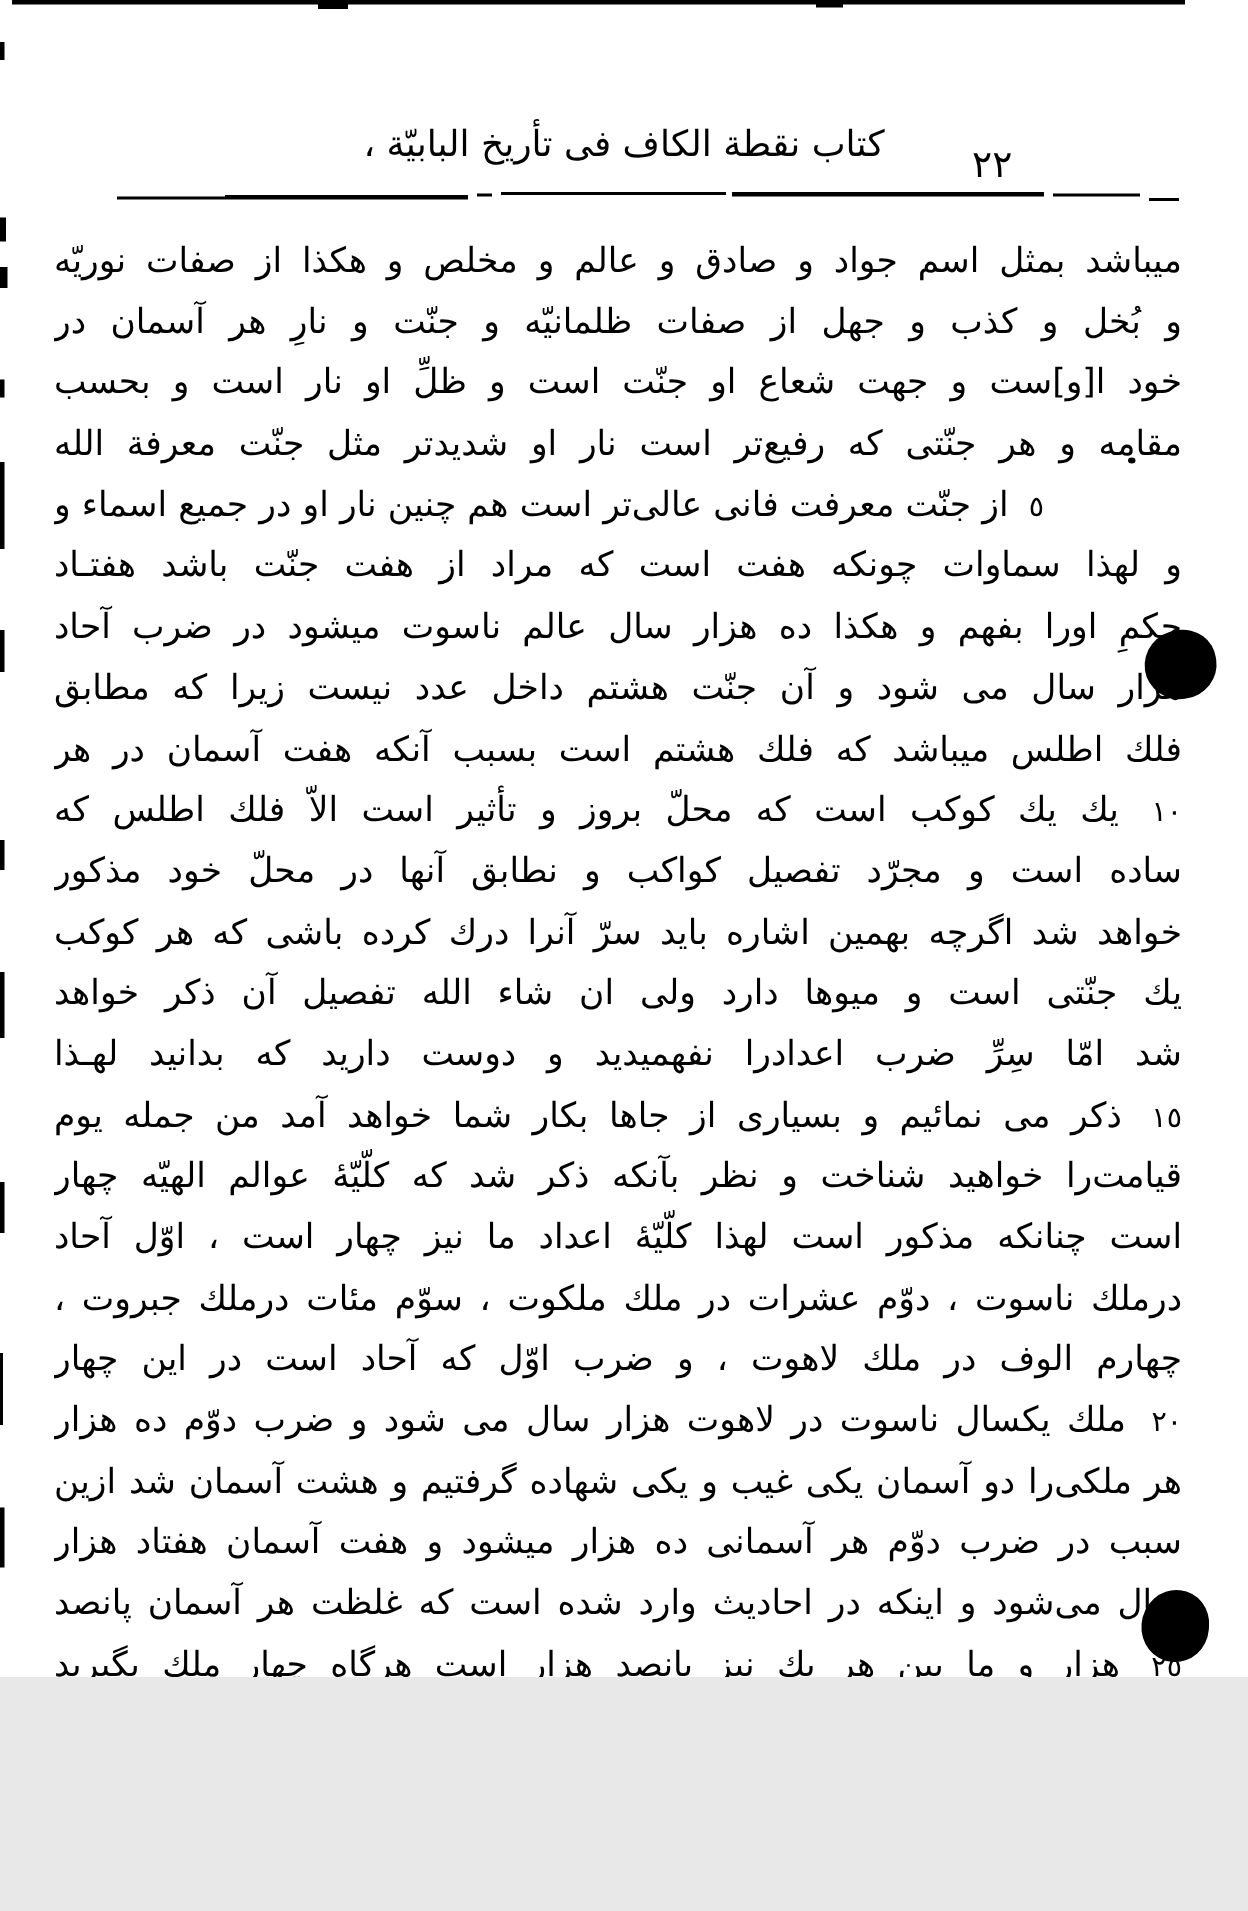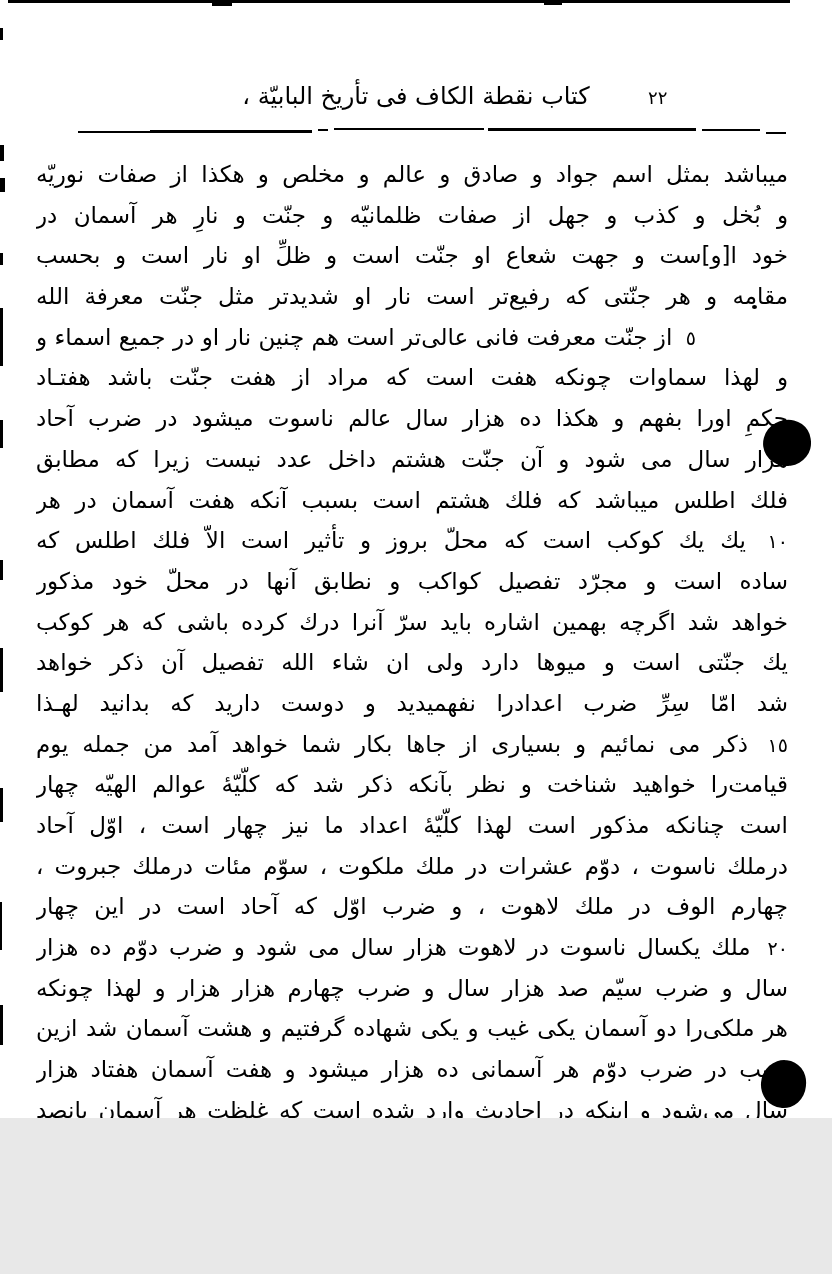--- a/index.html
+++ b/index.html
@@ -21,23 +21,23 @@
     left: 0;
     width: 100%;
     text-align: center;
     font-size: 24px;
     line-height: 36px;
     letter-spacing: 0;
     white-space: nowrap;
   }
   .page-number {
     position: absolute;
-    top: 82px;
+    top: 94px;
     left: 648px;
-    font-size: 18px;
+    font-size: 25px;
     line-height: 32px;
     direction: ltr;
   }
   
   .rule-seg { position: absolute; background: #000; }
   
   .body-text {
     position: absolute;
     top: 142px;
     right: 44px;
@@ -117,21 +117,20 @@
       <div class="line"><span>ساده است و مجرّد تفصیل کواکب و نطابق آنها در محلّ خود مذکور</span></div>
       <div class="line"><span>خواهد شد اگرچه بهمین اشاره باید سرّ آنرا درك کرده باشی که هر کوکب</span></div>
       <div class="line"><span>یك جنّتی است و میوها دارد ولی ان شاء الله تفصیل آن ذکر خواهد</span></div>
       <div class="line"><span>شد امّا سِرِّ ضرب اعدادرا نفهمیدید و دوست دارید که بدانید لهـذا</span></div>
       <div class="line"><span class="marker">١٥</span> <span>ذکر می نمائیم و بسیاری از جاها بکار شما خواهد آمد من جمله یوم</span></div>
       <div class="line"><span>قیامت‌را خواهید شناخت و نظر بآنکه ذکر شد که کلّیّهٔ <u class="u">عوالم الهیّه</u> چهار</span></div>
       <div class="line"><span>است چنانکه <u class="u">مذکور</u> است لهذا کلّیّهٔ اعداد ما <u class="u">نیز</u> چهار است ، اوّل آحاد</span></div>
       <div class="line"><span>درملك ناسوت ، دوّم عشرات در ملك ملکوت ، سوّم مئات درملك جبروت ،</span></div>
       <div class="line"><span>چهارم الوف در ملك لاهوت ، و ضرب اوّل که آحاد است در این چهار</span></div>
       <div class="line"><span class="marker">٢٠</span> <span>ملك یکسال ناسوت در لاهوت هزار سال می شود و ضرب دوّم ده هزار</span></div>
-      <div class="line"><span>سال و ضرب سیّم صد هزار سال و ضرب چهارم هزار هزار و لهذا چونکه</span></div>
       <div class="line"><span>هر ملکی‌را دو آسمان یکی غیب و یکی شهاده گرفتیم و هشت آسمان شد ازین</span></div>
       <div class="line"><span>سبب در ضرب دوّم هر آسمانی ده هزار میشود و هفت آسمان هفتاد هزار</span></div>
       <div class="line"><span>سال می‌شود و اینکه در احادیث وارد شده است که غلظت هر آسمان پانصد</span></div>
       <div class="line"><span class="marker">٢٥</span> <span>هزار و ما بین هر یك نیز پانصد هزار است هرگاه چهار ملك بگیرید</span></div>
     </div>
 
   <div class="ink-dot dot-1"></div>
   <div class="ink-dot dot-2"></div>
 
 </div>

